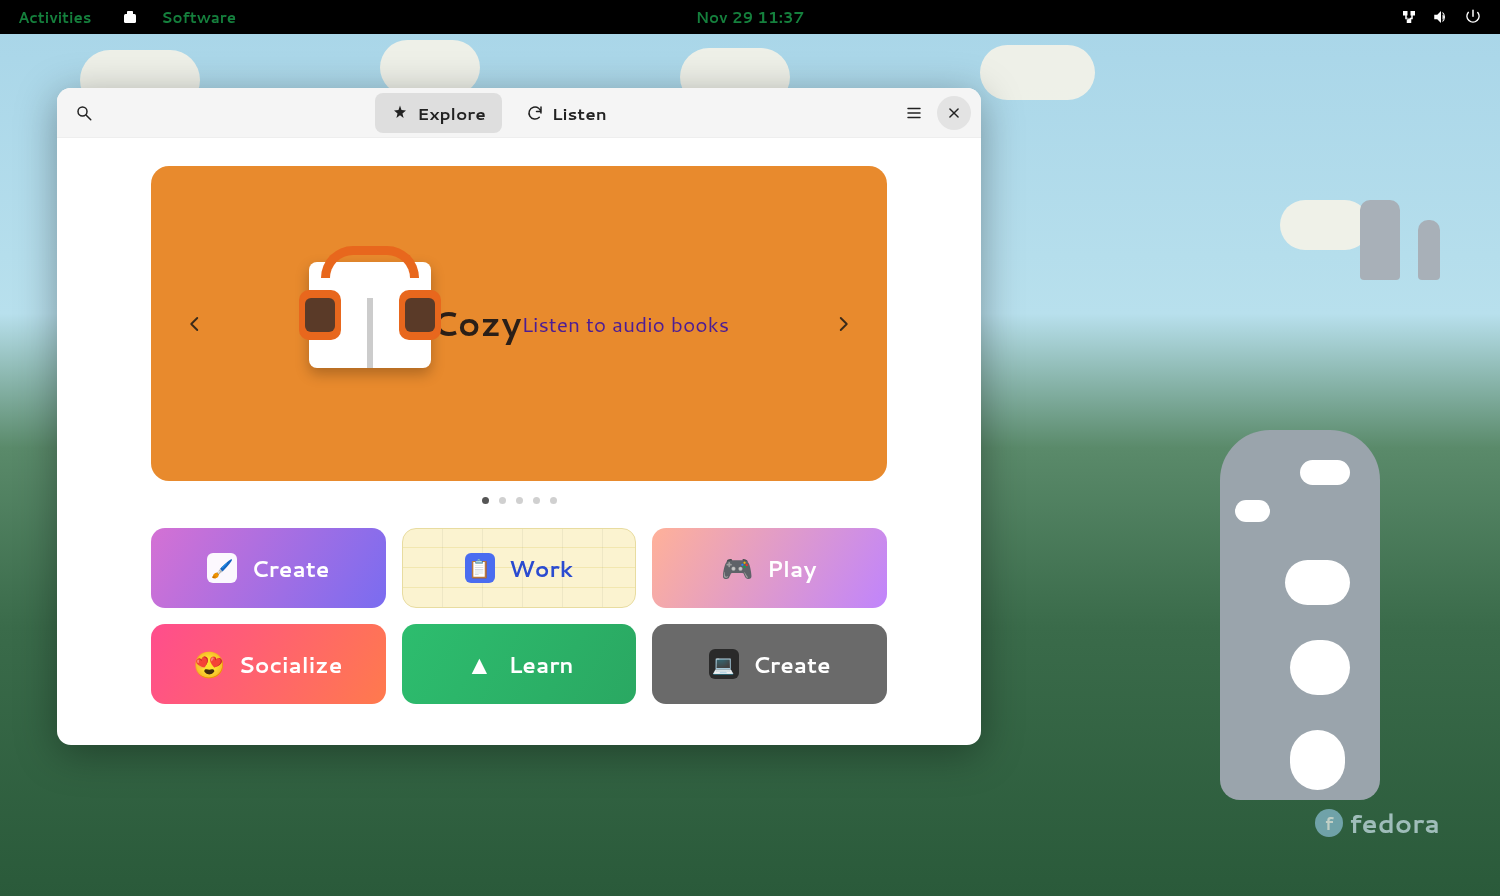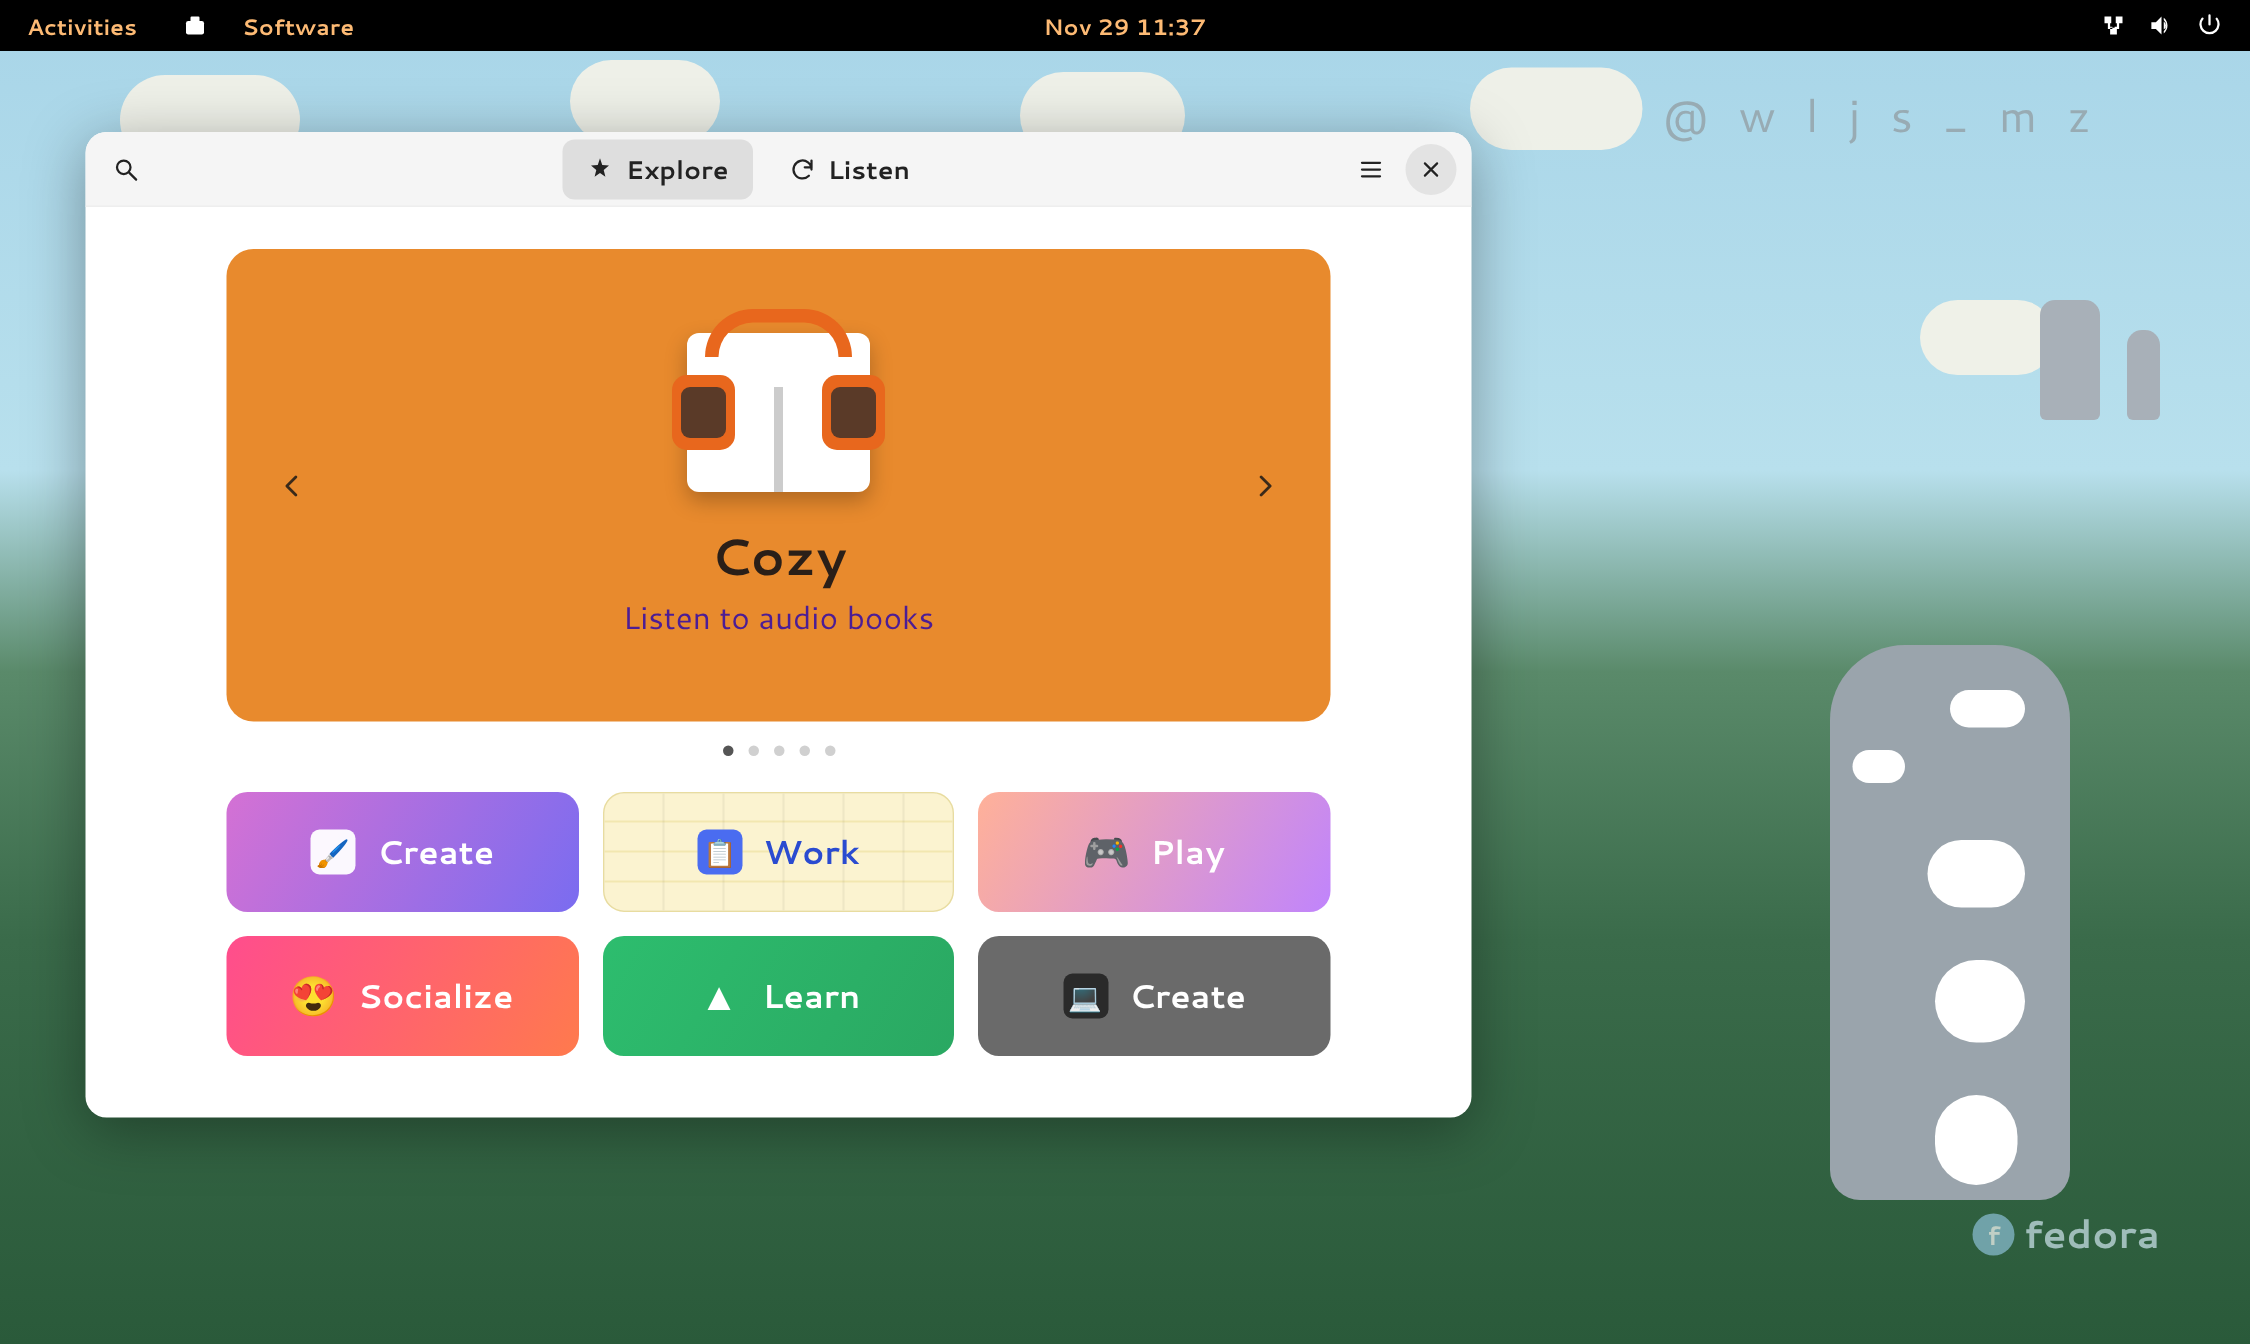--- a/index.html
+++ b/index.html
@@ -26,21 +26,21 @@
   .tw3 { top:560px; right:150px; width:65px; height:45px; }
   .tw4 { top:640px; right:150px; width:60px; height:55px; }
   .tw5 { top:730px; right:155px; width:55px; height:60px; }
 
   .watermark { position:absolute; top:55px; right:100px; color:#888; font-size:30px; letter-spacing:6px; opacity:.55; }
   .fedora-mark { position:absolute; bottom:55px; right:60px; color:#d0e6ef; font-size:26px; font-weight:600; opacity:.7; display:flex; align-items:center; gap:6px;}
   .fedora-mark .circ { width:28px; height:28px; border-radius:50%; background:#8cbfd6; display:inline-flex; align-items:center; justify-content:center; color:#fff; font-weight:bold; font-size:18px;}
 
   
   .topbar {
-    position: relative; z-index: 5; height: 34px; background: #000; color: #fdba74;
+    position: relative; z-index: 5; height: 34px; background: #000; color: #15803d;
     display: flex; align-items: center; padding: 0 18px; font-size: 15px; font-weight:600;
   }
   .topbar .left { display: flex; align-items: center; gap: 30px; }
   .topbar .center { position:absolute; left:50%; transform:translateX(-50%); font-weight:600; }
   .topbar .right { margin-left:auto; display:flex; gap:14px; align-items:center; }
   .appind { display:flex; align-items:center; gap:22px; }
 
   
   .window {
     position: absolute; z-index: 10; top: 88px; left: 57px;
@@ -56,21 +56,21 @@
   .round-btn { width:34px; height:34px; border-radius:50%; display:flex; align-items:center; justify-content:center; cursor:pointer; }
   .round-btn.close { background:#e3e3e3; }
   .tabs { display:flex; align-items:center; gap:8px; }
   .tab { display:flex; align-items:center; gap:8px; padding:8px 16px; border-radius:8px; font-size:17px; font-weight:600; color:#222; cursor:pointer; }
   .tab.active { background:#dedede; }
 
   .content { padding: 28px 94px 20px; }
 
   .hero {
     position:relative; height:315px; background:#e88a2d; border-radius:18px;
-    display:flex; flex-direction:column; align-items:center; justify-content:center;
+    display:flex; align-items:center; justify-content:center;
     color:#2e2622;
   }
   .hero-arrow { position:absolute; top:50%; transform:translateY(-50%); width:36px; height:36px; border-radius:50%; display:flex; align-items:center; justify-content:center; cursor:pointer; font-size:22px; color:#3a2a1a;}
   .hero-arrow.left { left:26px; }
   .hero-arrow.right { right:26px; }
   .hero-icon { width:122px; height:106px; background:#fff; border-radius:8px; position:relative; margin-bottom:18px; box-shadow:0 6px 14px rgba(0,0,0,.25);}
   .headband { position:absolute; top:-16px; left:12px; right:12px; height:32px; border:9px solid #e8671d; border-bottom:none; border-radius:50px 50px 0 0;}
   .earcup { position:absolute; width:42px; height:50px; background:#e8671d; border-radius:10px; top:28px;}
   .earcup::after{content:"";position:absolute;inset:8px 6px;background:#5a3a28;border-radius:6px;}
   .earcup.l { left:-10px; }
@@ -107,21 +107,20 @@
   <div class="cloud c4"></div>
   <div class="cloud c5"></div>
   <div class="stone s1"></div>
   <div class="stone s2"></div>
   <div class="tower"></div>
   <div class="twin tw1"></div>
   <div class="twin tw2"></div>
   <div class="twin tw3"></div>
   <div class="twin tw4"></div>
   <div class="twin tw5"></div>
-  <div class="watermark">@ w l j s _ m z</div>
   <div class="fedora-mark">
     <span class="circ">f</span>
     <span>fedora</span>
   </div>
 </div>
 
 <div class="topbar">
   <div class="left">
     <span>Activities</span>
     <span class="appind">

